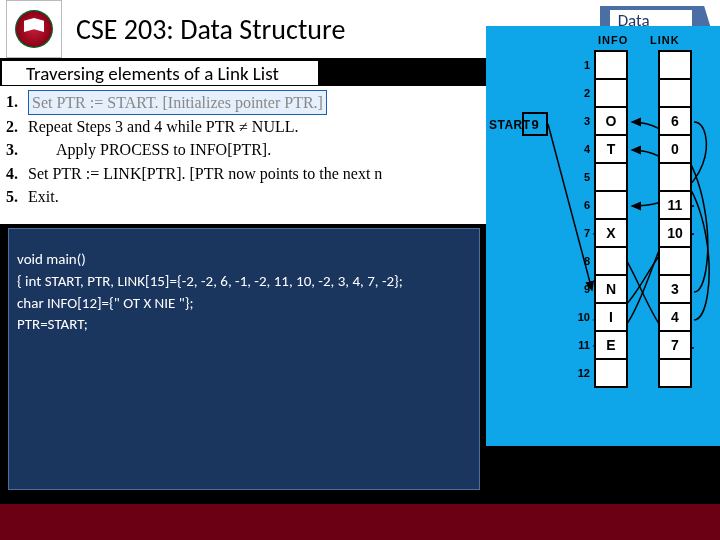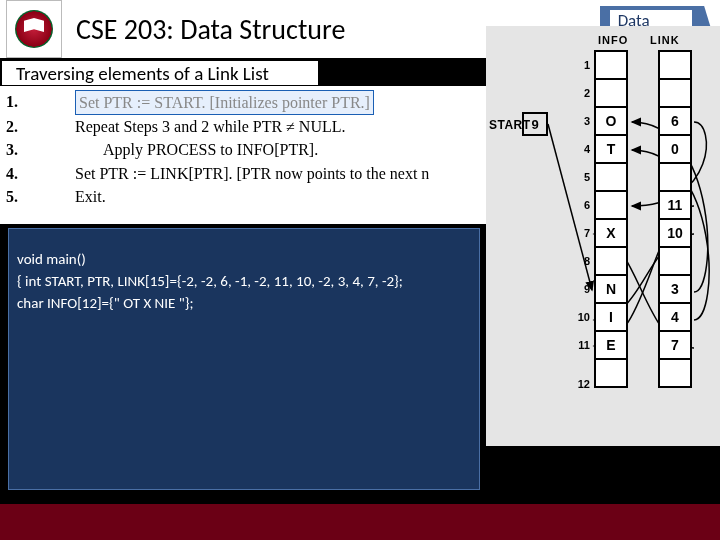--- a/index.html
+++ b/index.html
@@ -62,21 +62,21 @@
     font-size: 17px;
     line-height: 1.1;
     color: #1f3864;
   }
   .subtitle-bar {
     background: #fff;
     height: 24px;
     width: 316px;
     margin-top: 3px;
     margin-left: 2px;
-    padding-left: 14px;
+    padding-left: 24px;
     font-size: 19px;
     color: #000;
     display: flex;
     align-items: center;
   }
   .algo-box {
     position: absolute;
     top: 86px;
     left: 0;
     width: 486px;
@@ -89,21 +89,21 @@
   }
   .algo-row {
     display: flex;
     font-size: 16px;
     line-height: 1.45;
   }
   .algo-num {
     width: 22px;
     font-weight: bold;
   }
-  .algo-text { flex: 1; margin-left: 47px; }
+  .algo-text { flex: 1; }
   .hl {
     border: 1px solid #1a5fb4;
     background: rgba(210,225,250,0.55);
     display: inline-block;
     padding: 0 3px;
   }
   .gray { color: #888; font-family: serif; }
   .code-box {
     position: absolute;
     top: 228px;
@@ -117,21 +117,21 @@
     padding: 20px 8px;
     line-height: 1.45;
     font-family: Calibri, Arial, sans-serif;
   }
   .diagram {
     position: absolute;
     top: 26px;
     right: 0;
     width: 234px;
     height: 420px;
-    background: #e5e5e5;
+    background: #0ea5e9;
   }
   .footer {
     position: absolute;
     bottom: 0;
     left: 0;
     width: 100%;
     height: 36px;
     background: #6b0015;
   }
   
@@ -217,41 +217,42 @@
 <div class="subtitle-bar">Traversing elements of a Link List</div>
 
 <div class="algo-box">
   <div class="algo-list" id="algo-list">
       <div class="algo-row">
         <div class="algo-num">1.</div>
         <div class="algo-text"><span class="hl gray">Set PTR := START. [Initializes pointer PTR.]</span></div>
       </div>
       <div class="algo-row">
         <div class="algo-num">2.</div>
-        <div class="algo-text">Repeat Steps 3 and 2 while PTR ≠ NULL.</div>
+        <div class="algo-text">Repeat Steps 3 and 4 while PTR ≠ NULL.</div>
       </div>
       <div class="algo-row">
         <div class="algo-num">3.</div>
         <div class="algo-text" style="padding-left: 28px;">Apply PROCESS to INFO[PTR].</div>
       </div>
       <div class="algo-row">
         <div class="algo-num">4.</div>
         <div class="algo-text">Set PTR := LINK[PTR]. [PTR now points to the next n</div>
       </div>
       <div class="algo-row">
         <div class="algo-num">5.</div>
         <div class="algo-text">Exit.</div>
       </div>
     </div>
 </div>
 
 <div class="code-box" id="code-box">
     <div>void main()</div>
     <div>{  int START, PTR, LINK[15]={-2, -2, 6, -1, -2,  11, 10, -2, 3, 4, 7, -2};</div>
     <div>char INFO[12]={"  OT  X NIE "};</div>
+    <div>PTR=START;</div>
   </div>
 
 <div class="diagram">
   <div class="diag-wrap" id="diag-wrap">
     <div class="col-label" style="left:112px">INFO</div>
     <div class="col-label" style="left:164px">LINK</div>
     <div class="start-label">START</div>
     <div class="start-box">9</div>
     <svg class="arrows">
       <defs>
@@ -278,21 +279,21 @@
       <div class="row-num" style="top: 61px;">2</div>
       <div class="row-num" style="top: 89px;">3</div>
       <div class="row-num" style="top: 117px;">4</div>
       <div class="row-num" style="top: 145px;">5</div>
       <div class="row-num" style="top: 173px;">6</div>
       <div class="row-num" style="top: 201px;">7</div>
       <div class="row-num" style="top: 229px;">8</div>
       <div class="row-num" style="top: 257px;">9</div>
       <div class="row-num" style="top: 285px;">10</div>
       <div class="row-num" style="top: 313px;">11</div>
-      <div class="row-num" style="top: 352px;">12</div>
+      <div class="row-num" style="top: 341px;">12</div>
       <div class="table" style="left: 108px;">
         <div class="cell"></div>
         <div class="cell"></div>
         <div class="cell">O</div>
         <div class="cell">T</div>
         <div class="cell"></div>
         <div class="cell"></div>
         <div class="cell">X</div>
         <div class="cell"></div>
         <div class="cell">N</div>

